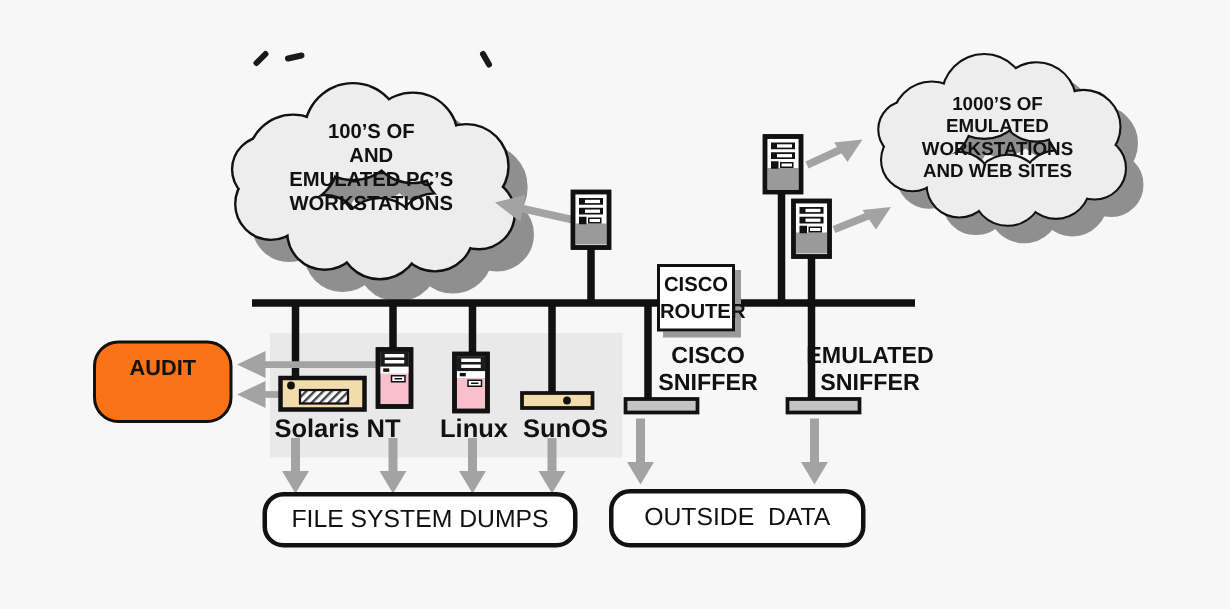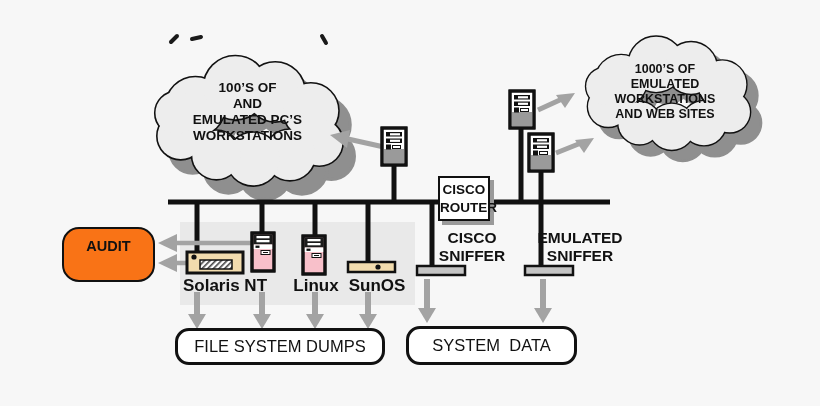--- a/index.html
+++ b/index.html
@@ -199,15 +199,15 @@
 
   <div class="audit-box">
     <div>AUDIT</div>
   </div>
 
   <div class="host-label" id="host-label-0">Solaris NT</div>
   <div class="host-label" id="host-label-1">Linux</div>
   <div class="host-label" id="host-label-2">SunOS</div>
 
   <div class="output-box" id="fsd-box">FILE SYSTEM DUMPS</div>
-  <div class="output-box" id="sniffer-data-box">SYSTEM  DATA</div>
+  <div class="output-box" id="sniffer-data-box">OUTSIDE  DATA</div>
 
 </div>
 
 </body></html>

